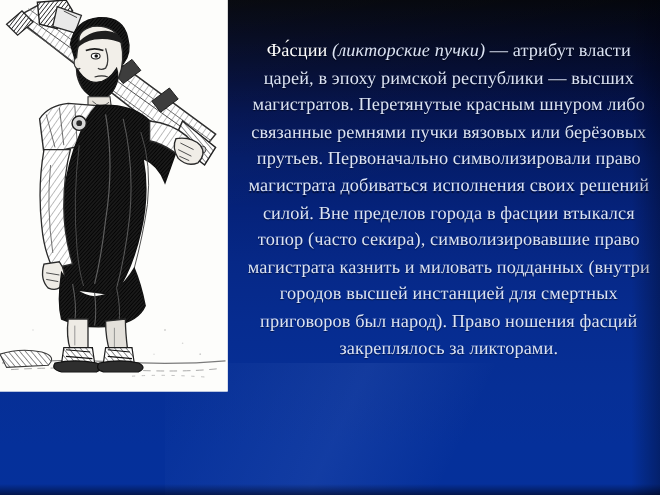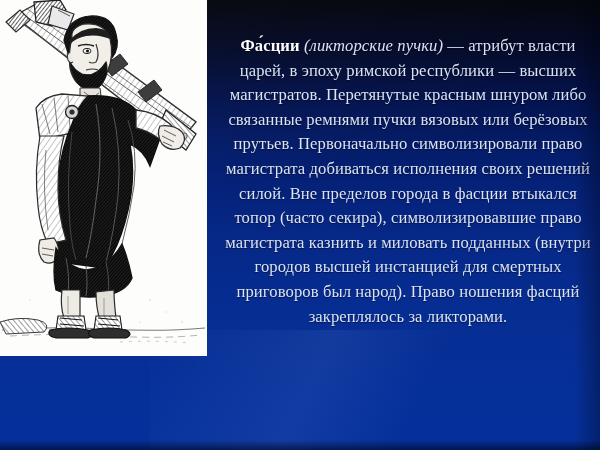--- a/index.html
+++ b/index.html
@@ -52,21 +52,21 @@
   
   #text-block{
     position:absolute;left:219px;top:34px;width:378px;
     text-align:center;
     color:#dbe3f4;
     font-size:16.6px;
     line-height:24.6px;
     text-shadow:0 1px 1px rgba(0,0,10,0.55);
     letter-spacing:0.1px;
   }
-  #text-block .term{font-weight:bold;color:#ffffff;}
+  #text-block .term{font-weight:normal;color:#ffffff;}
   #text-block .gloss{font-style:italic;}
   #text-block p{margin:0;}
 </style>
 </head>
 <body>
 
 <div id="slide">
 
   <div id="sheen"></div>
 

